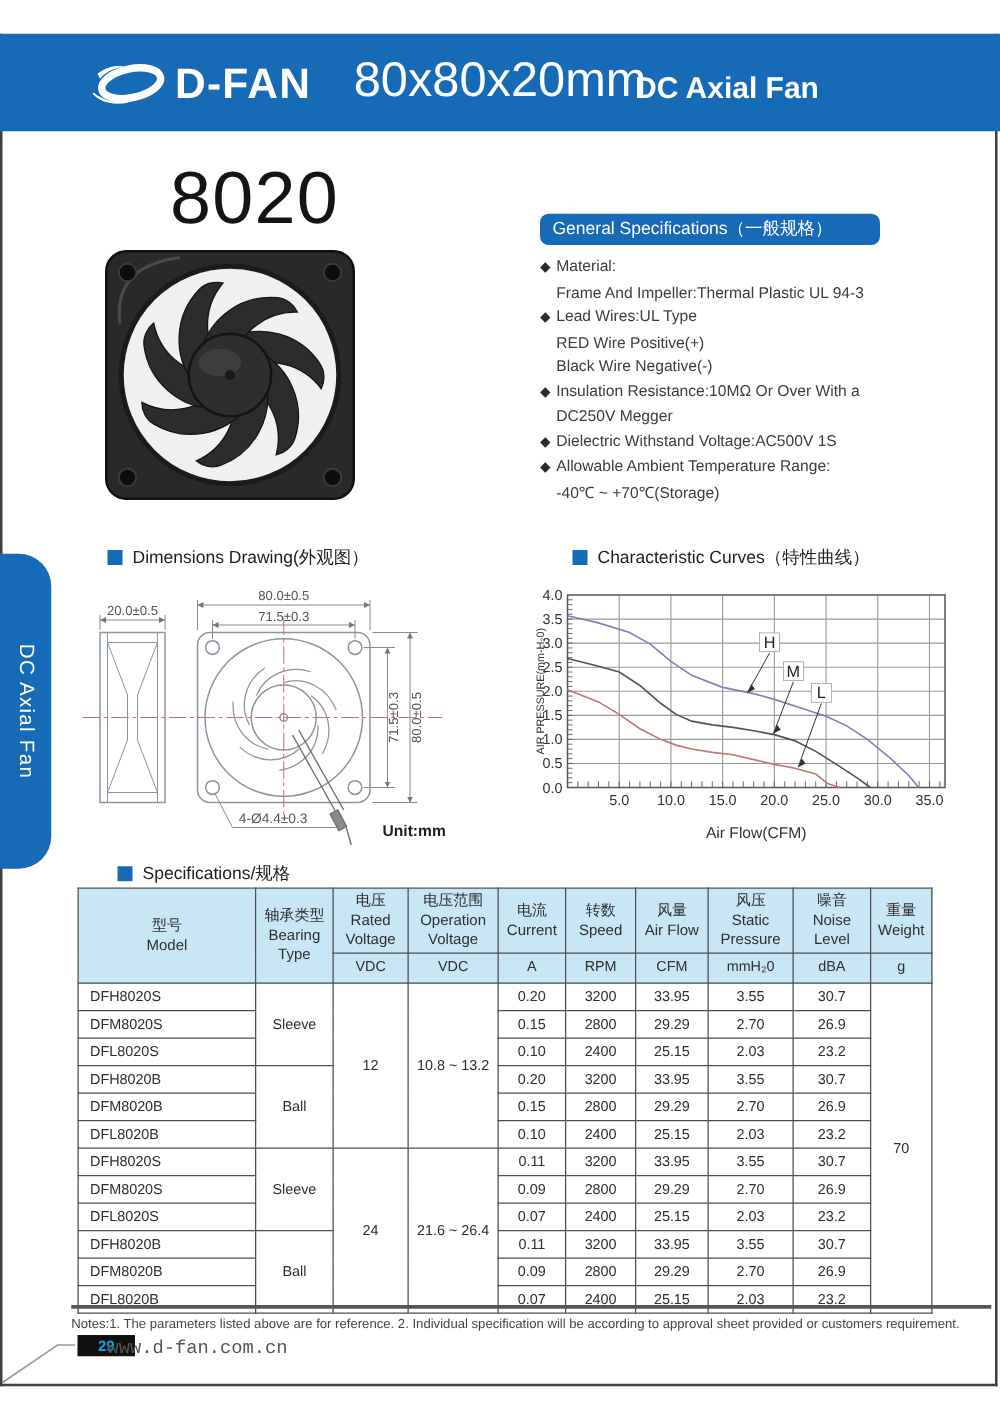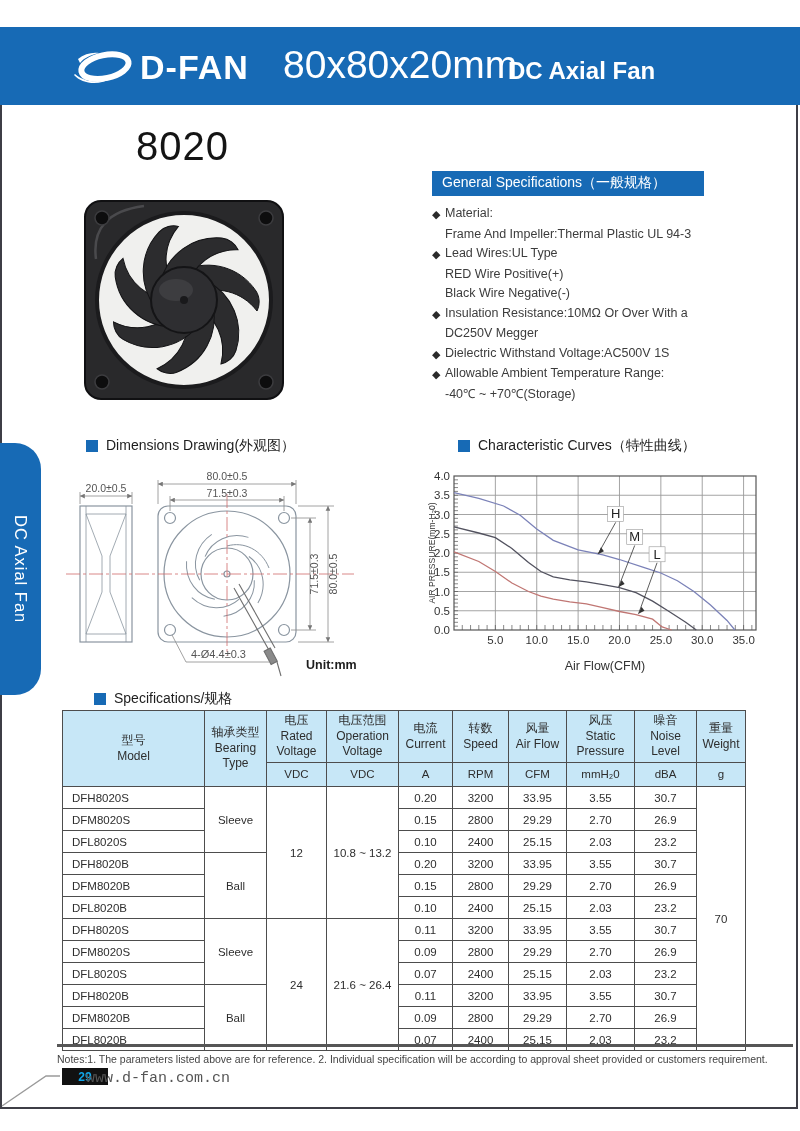--- a/index.html
+++ b/index.html
@@ -7,29 +7,29 @@
         font-family:"Liberation Sans", sans-serif;color:#222;}
   .page-frame{position:absolute;left:0;top:27px;width:794px;height:1080px;
         border-left:2px solid #3e3e46;border-right:2px solid #3e3e46;border-bottom:2px solid #3e3e46;}
   
   .header-bar{position:absolute;left:0;top:27px;width:800px;height:78px;background:#176ab5;padding-left:12px;}
   .logo-wrap{position:absolute;left:72px;top:18px;display:flex;align-items:center;}
   .logo-text{color:#fff;font-size:34px;font-weight:800;letter-spacing:1px;margin-left:6px;}
   .hdr-title{position:absolute;left:283px;top:16px;color:#fff;font-size:39px;font-weight:400;}
   .hdr-sub{position:absolute;left:508px;top:30px;color:#fff;font-size:24px;font-weight:700;}
   
-  .model-number{position:absolute;left:136px;top:124px;font-size:40px;color:#141414;letter-spacing:1px;}
+  .model-number{position:absolute;left:136px;top:124px;font-size:59px;color:#141414;letter-spacing:1px;}
   .fan-photo{position:absolute;left:82px;top:197px;}
   
   .side-tab{position:absolute;left:0;top:443px;width:41px;height:252px;background:#176ab5;
         border-radius:0 26px 26px 0;display:flex;align-items:center;justify-content:center;}
   .side-tab span{writing-mode:vertical-rl;color:#fff;font-size:16.5px;letter-spacing:1px;}
   
   .gen-specs{position:absolute;left:432px;top:171px;width:356px;}
-  .section-bar{background:#176ab5;color:#fff;font-size:14px;padding:3px 10px 4px;width:252px;}
+  .section-bar{background:#176ab5;color:#fff;font-size:14px;padding:3px 10px 4px;width:252px;border-radius:7px;}
   .gs-list{margin-top:8px;font-size:12.5px;color:#3c3c3c;line-height:19.5px;}
   .gs-line{display:flex;}
   .gs-bullet{width:13px;font-size:11px;color:#2b2b2b;flex:none;padding-top:1px;}
   .gs-indent{width:13px;flex:none;}
   
   .sec-title{position:absolute;display:flex;align-items:center;font-size:14px;color:#1d1d1d;margin-left:28px;}
   .sec-square{width:12px;height:12px;background:#176ab5;margin-right:8px;flex:none;}
   
   .spec-table{position:absolute;left:62px;top:710px;border-collapse:collapse;table-layout:fixed;
         width:683px;font-size:11.5px;color:#2e2e2e;}

